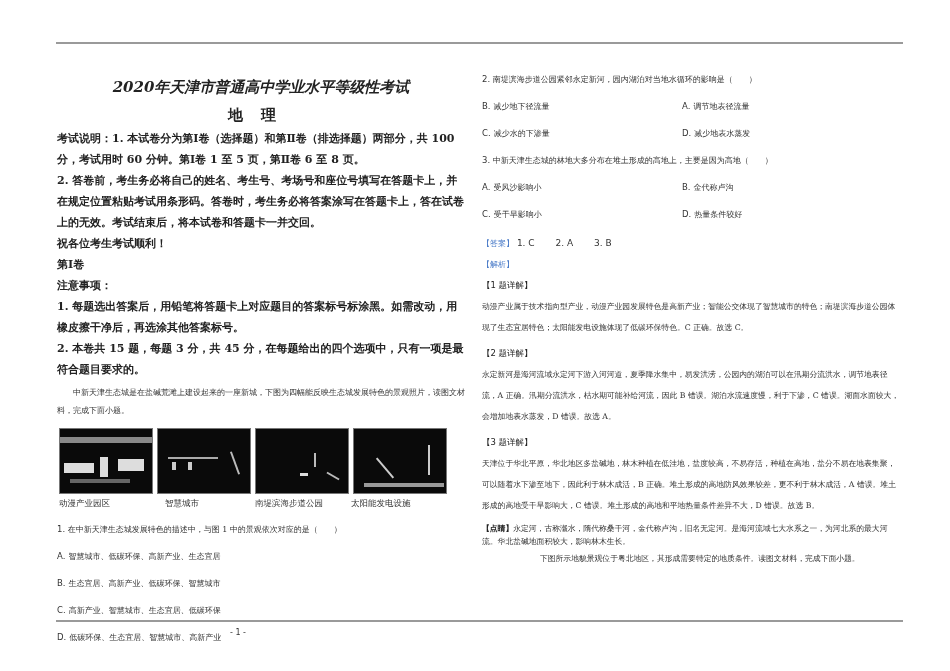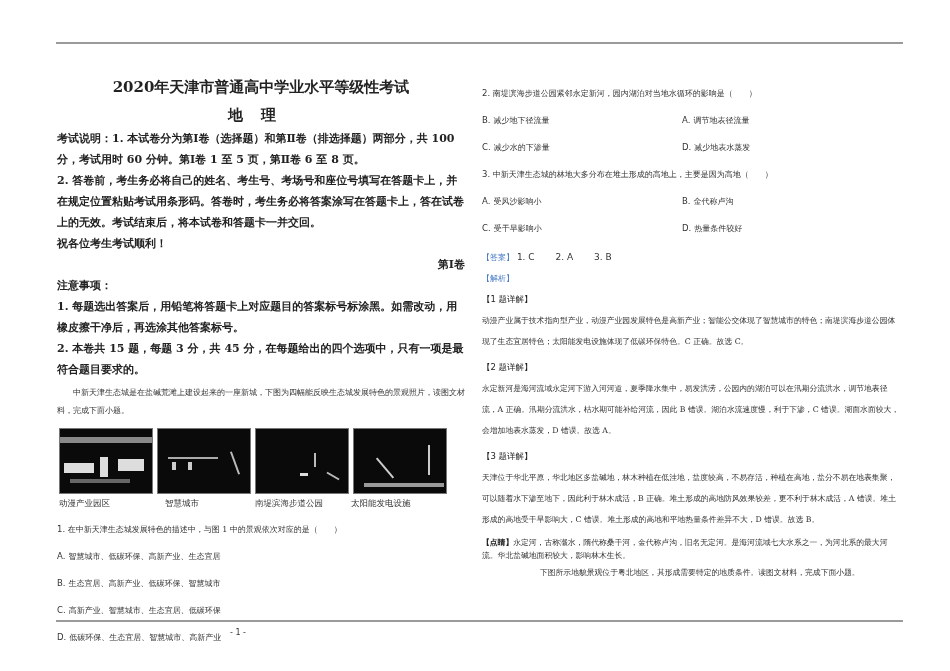--- a/index.html
+++ b/index.html
@@ -4,24 +4,24 @@
 <style>
   html,body{margin:0;padding:0;background:#fff;}
   body{width:950px;height:671px;position:relative;overflow:hidden;font-family:"DejaVu Serif",serif;color:#222;}
   .rule{position:absolute;left:56px;width:847px;height:2px;background:#9a9a9a;}
   .rule.top{top:42px;}
   .rule.bottom{top:620px;}
   .page-num{position:absolute;left:230px;top:628px;font-size:8px;color:#333;font-family:"DejaVu Sans",sans-serif;}
   .col{position:absolute;top:72px;}
   .col.left{left:57px;width:408px;}
   .col.right{left:482px;width:420px;}
-  .title{text-align:center;font-size:15px;font-weight:bold;margin:4px 0 0 0;line-height:22px;font-family:"DejaVu Serif",serif;}
+  .title{text-align:center;font-size:15px;font-weight:bold;margin:4px 0 0 0;line-height:22px;font-family:"DejaVu Serif",serif;font-style:italic;}
   .subject{text-align:center;font-size:15px;font-weight:bold;margin:6px 0 2px 0;letter-spacing:18px;line-height:22px;}
   .bold-para{font-size:11px;font-weight:bold;line-height:21px;margin:0;}
-  .center{text-align:right;}
+  .center{text-align:left;}
   .intro{font-size:8px;line-height:18px;text-indent:2em;margin:4px 0 0 0;color:#333;}
   .photos{display:flex;gap:4px;margin:8px 0 0 2px;}
   .photo{width:92px;height:64px;background:#0a0a0a;position:relative;overflow:hidden;border:1px solid #777;}
   .photo .hl{position:absolute;background:#ddd;}
   .captions{display:flex;margin:4px 0 0 2px;font-family:"DejaVu Sans",sans-serif;font-size:8.5px;color:#333;}
   .captions span{width:96px;display:block;}
   .q{font-size:8px;line-height:14px;margin:12px 0 0 0;color:#333;}
   .q .num{font-family:"DejaVu Sans",sans-serif;font-size:8.5px;}
   .opt{font-size:8px;line-height:14px;margin:12px 0 0 0;color:#333;}
   .opt .lt{font-family:"DejaVu Sans",sans-serif;font-size:8.5px;margin-right:3px;}
@@ -91,21 +91,21 @@
   <p class="q">
     <span class="num">1.</span>
     <span>在中新天津生态城发展特色的描述中，与图 1 中的景观依次对应的是（　　）</span>
   </p>
   <p class="opt"><span class="lt">A.</span><span>智慧城市、低碳环保、高新产业、生态宜居</span></p>
   <p class="opt"><span class="lt">B.</span><span>生态宜居、高新产业、低碳环保、智慧城市</span></p>
   <p class="opt"><span class="lt">C.</span><span>高新产业、智慧城市、生态宜居、低碳环保</span></p>
   <p class="opt"><span class="lt">D.</span><span>低碳环保、生态宜居、智慧城市、高新产业</span></p>
 </div>
 
-<div class="col right" style="top:86px;">
+<div class="col right" style="top:72px;">
   <p class="q" style="margin-top:0;">
     <span class="num">2.</span>
     <span>南堤滨海步道公园紧邻永定新河，园内湖泊对当地水循环的影响是（　　）</span>
   </p>
   <div class="opt-grid">
     <p class="opt"><span class="lt">B.</span><span>减少地下径流量</span></p>
     <p class="opt"><span class="lt">A.</span><span>调节地表径流量</span></p>
     <p class="opt"><span class="lt">C.</span><span>减少水的下渗量</span></p>
     <p class="opt"><span class="lt">D.</span><span>减少地表水蒸发</span></p>
   </div>

